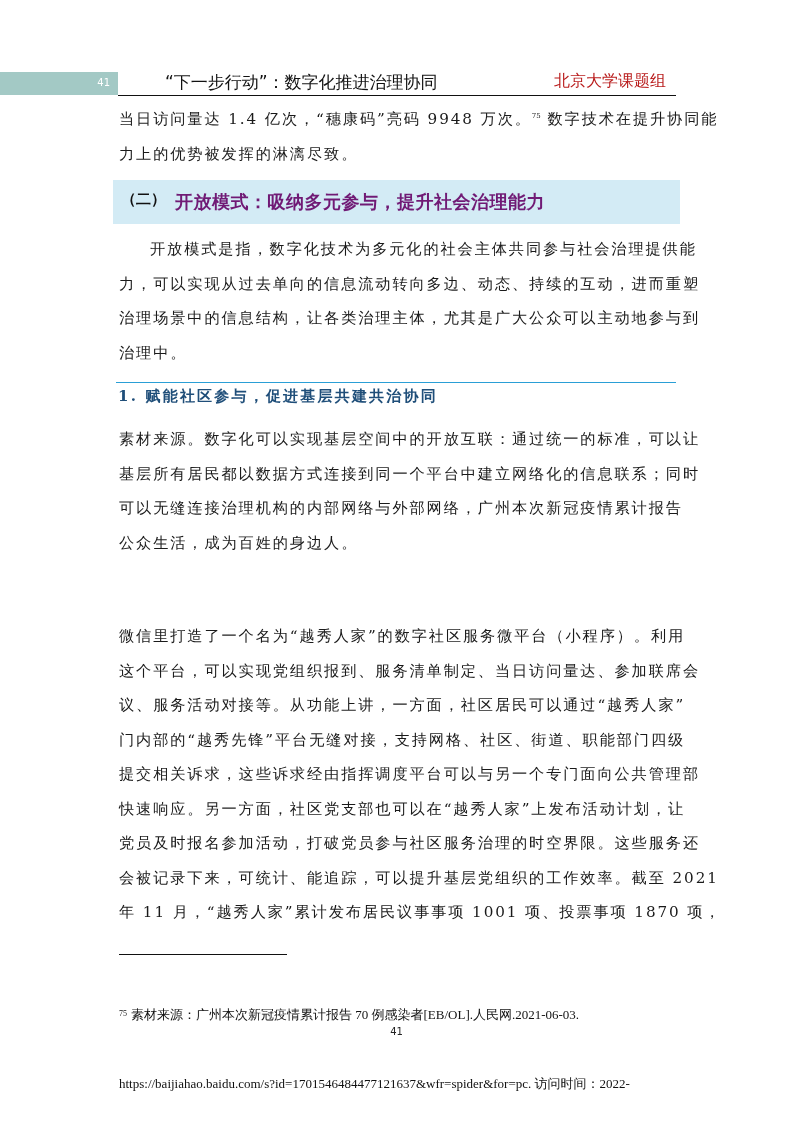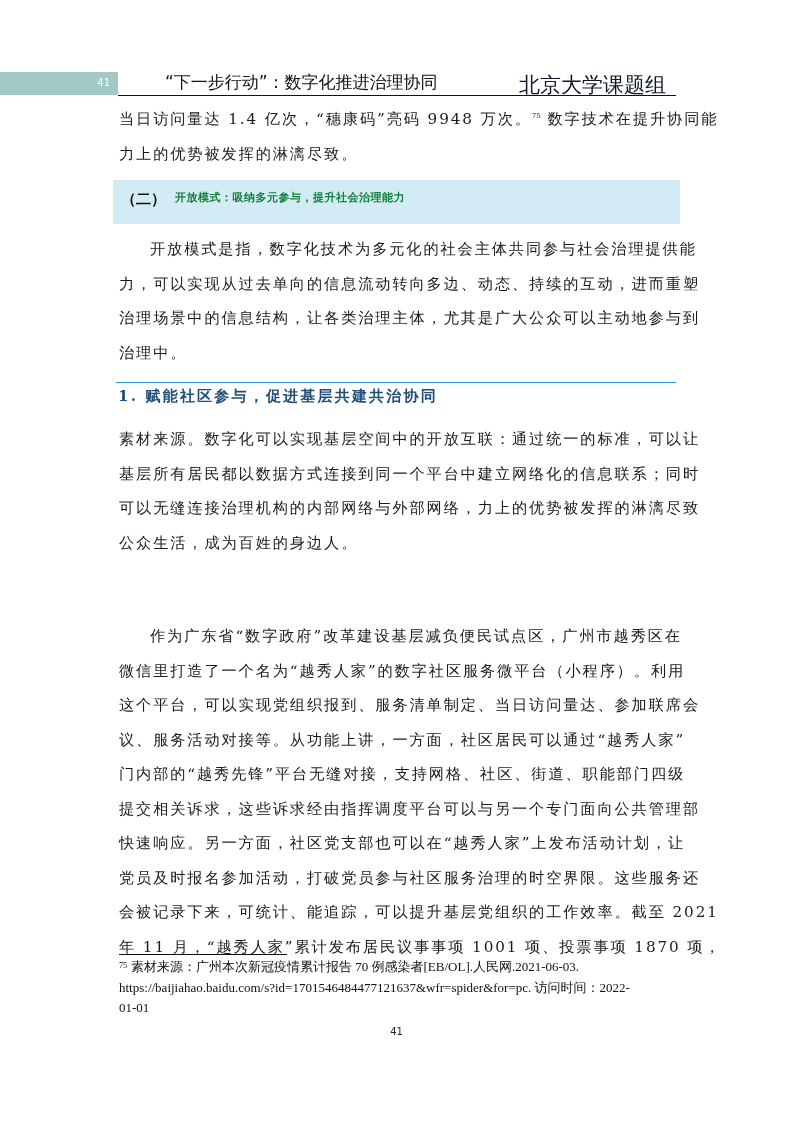--- a/index.html
+++ b/index.html
@@ -19,62 +19,62 @@
     .running-head {
       position: absolute; left: 118px; top: 66px; width: 558px; height: 29px;
       border-bottom: 1.5px solid #111;
     }
     .running-head .title {
       position: absolute; left: 14px; top: 5px;
       font-family: "DejaVu Sans", sans-serif; font-size: 17px; color: #111; margin-left: 33px;
     }
     .running-head .org {
       position: absolute; right: 10px; top: 5px;
-      font-family: "DejaVu Sans", sans-serif; font-size: 21px; color: #0f172a;
+      font-family: "DejaVu Sans", sans-serif; font-size: 16px; color: #b91c1c;
     }
     .para {
       position: absolute; left: 119px; width: 558px;
       font-size: 15.2px; line-height: 34.5px; letter-spacing: 1.9px;
       text-align: justify; text-align-last: left; margin: 0;
     }
     .para .line { display: block; white-space: nowrap; height: 34.5px; }
     .indent { padding-left: 31px; }
     sup.fn { font-size: 7px; vertical-align: top; position: relative; top: -3px; letter-spacing: 0; }
     .section-band {
       position: absolute; left: 113px; top: 180px; width: 567px; height: 44px;
       background: #d3ebf5;
     }
     .section-band .num {
       position: absolute; left: 8px; top: 10px;
       font-family: "DejaVu Sans", sans-serif; font-weight: bold; font-size: 15px; color: #111;
     }
     .section-band .label {
       position: absolute; left: 62px; top: 10px;
-      font-family: "DejaVu Sans", sans-serif; font-weight: bold; font-size: 11px; color: #15803d;
+      font-family: "DejaVu Sans", sans-serif; font-weight: bold; font-size: 18px; color: #701a75;
       letter-spacing: 0.5px;
     }
     .sub-rule {
       position: absolute; left: 116px; top: 382px; width: 560px; height: 0;
       border-top: 1.5px solid #2a9fd6;
     }
     .subheading {
       position: absolute; left: 118px; top: 387px;
       font-family: "DejaVu Serif", serif; font-weight: bold; font-size: 15px;
       color: #1f4e79; letter-spacing: 2.2px;
     }
     .fn-rule {
       position: absolute; left: 119px; top: 954px; width: 168px; height: 0;
       border-top: 1px solid #111;
     }
     .footnote {
       position: absolute; left: 119px; top: 957px; width: 560px;
       font-family: "Liberation Serif", serif; font-size: 13px; line-height: 20.5px; color: #111;
     }
     .footnote sup { font-size: 8px; vertical-align: top; position: relative; top: -1px; margin-right: 4px; }
-    .footnote .line { display: block; white-space: nowrap; }
+    .footnote .line { display: block; white-space: nowrap; margin-top: 48px; }
     .page-number {
       position: absolute; left: 0; width: 793px; top: 1026px; text-align: center;
       font-family: "DejaVu Sans", sans-serif; font-size: 10px; color: #222;
     }
   </style>
 </head>
 <body>
 
 <div class="page-tab">
   <span>41</span>
@@ -100,26 +100,25 @@
   <span class="line">治理场景中的信息结构，让各类治理主体，尤其是广大公众可以主动地参与到</span>
   <span class="line">治理中。</span>
 </p>
 
 <div class="sub-rule"></div>
 <div class="subheading">1. 赋能社区参与，促进基层共建共治协同</div>
 
 <p class="para" style="top:422px;">
   <span class="line">素材来源。数字化可以实现基层空间中的开放互联：通过统一的标准，可以让</span>
   <span class="line">基层所有居民都以数据方式连接到同一个平台中建立网络化的信息联系；同时</span>
-  <span class="line">可以无缝连接治理机构的内部网络与外部网络，力上的优势被发挥的淋漓尽致</span>
+  <span class="line">可以无缝连接治理机构的内部网络与外部网络，广州本次新冠疫情累计报告</span>
   <span class="line">公众生活，成为百姓的身边人。</span>
 </p>
 
 <p class="para" style="top:619px;">
-  <span class="line indent">作为广东省“数字政府”改革建设基层减负便民试点区，广州市越秀区在</span>
   <span class="line">微信里打造了一个名为“越秀人家”的数字社区服务微平台（小程序）。利用</span>
   <span class="line">这个平台，可以实现党组织报到、服务清单制定、当日访问量达、参加联席会</span>
   <span class="line">议、服务活动对接等。从功能上讲，一方面，社区居民可以通过“越秀人家”</span>
   <span class="line">门内部的“越秀先锋”平台无缝对接，支持网格、社区、街道、职能部门四级</span>
   <span class="line">提交相关诉求，这些诉求经由指挥调度平台可以与另一个专门面向公共管理部</span>
   <span class="line">快速响应。另一方面，社区党支部也可以在“越秀人家”上发布活动计划，让</span>
   <span class="line">党员及时报名参加活动，打破党员参与社区服务治理的时空界限。这些服务还</span>
   <span class="line">会被记录下来，可统计、能追踪，可以提升基层党组织的工作效率。截至 2021</span>
   <span class="line">年 11 月，“越秀人家”累计发布居民议事事项 1001 项、投票事项 1870  项，</span>
 </p>

